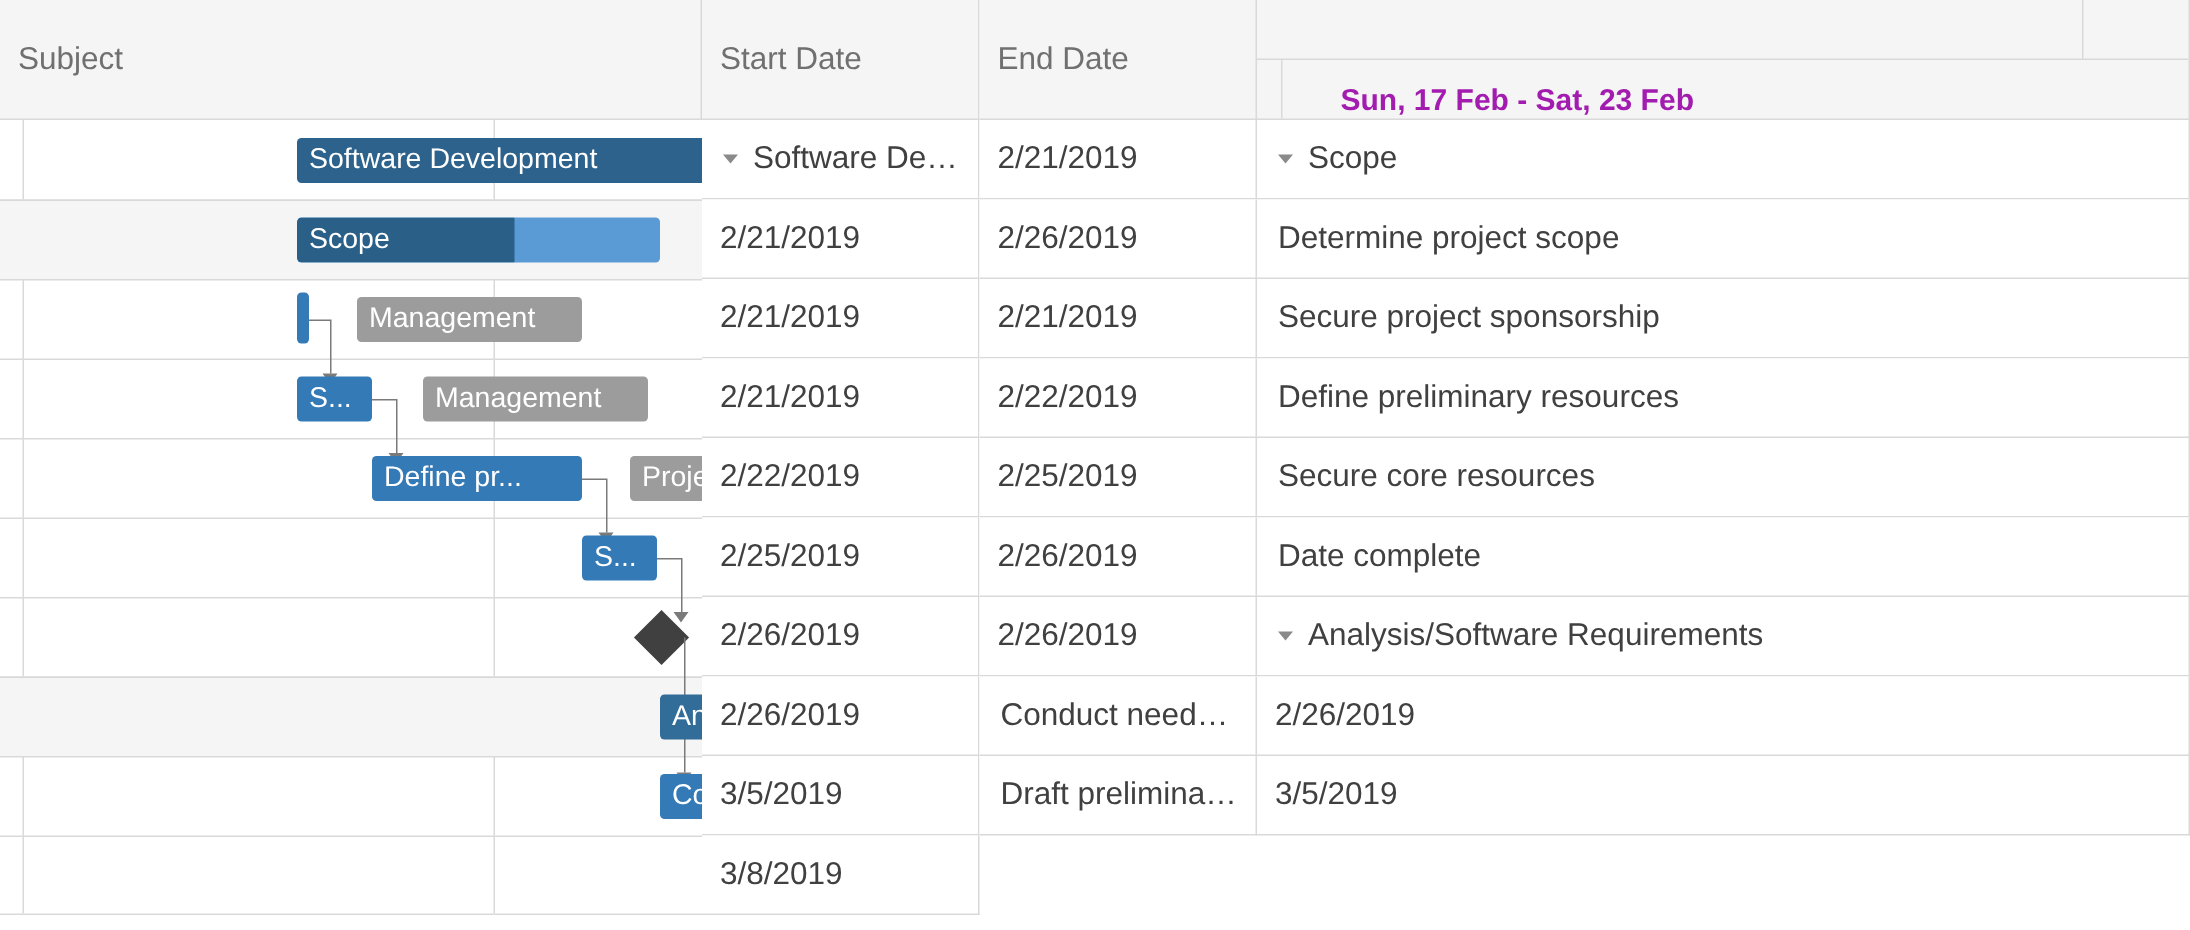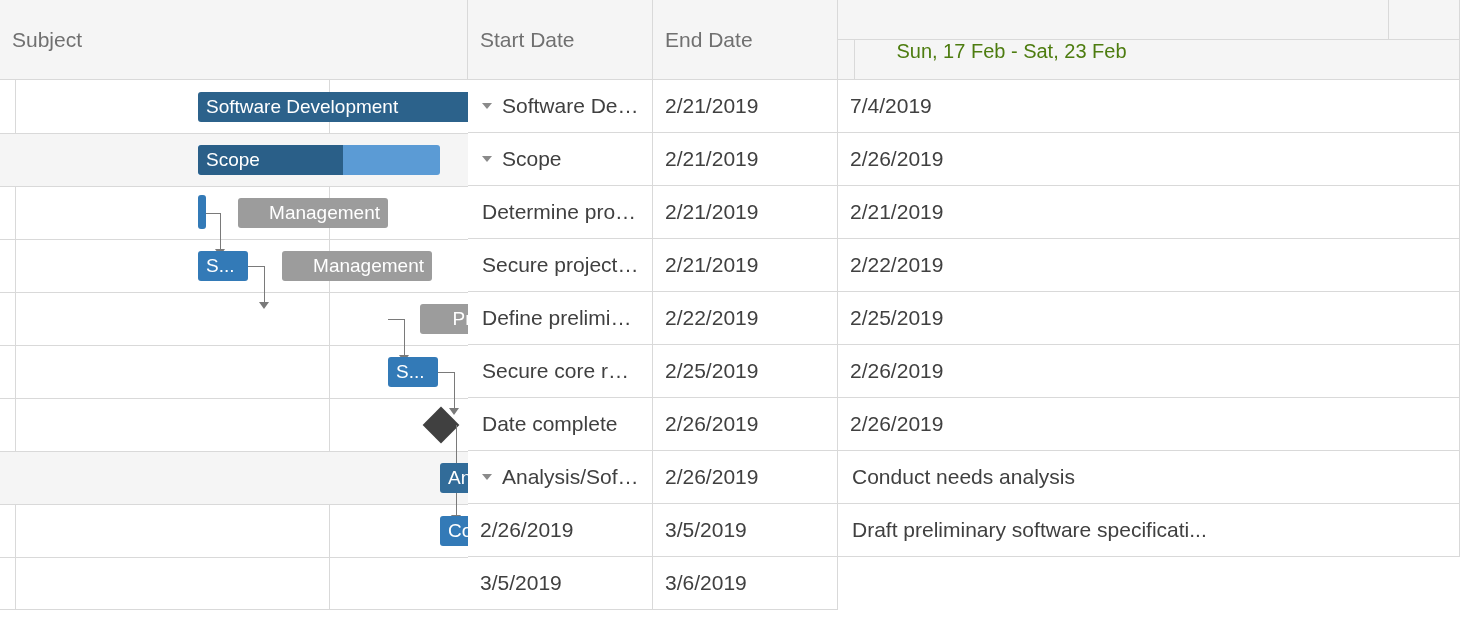--- a/index.html
+++ b/index.html
@@ -61,25 +61,26 @@
     border-left: 1px solid var(--border);
   }
   .timeline-bottom {
     height: 39px;
     position: relative;
     display: flex;
   }
   .tl-col {
     border-left: 1px solid var(--border);
     display: flex;
-    align-items: flex-start;
+    align-items: flex-end;
     justify-content: center;
-    color: #4d7c0f;
+    color: #a21caf;
     font-size: 20px;
     height: 100%;
+    font-weight: bold;
   }
   .tl-col:first-child { border-left: none; }
 
   
   .cell {
     border-right: 1px solid var(--border);
     border-bottom: 1px solid var(--border);
     height: var(--row-h);
     display: flex;
     align-items: center;
@@ -145,21 +146,21 @@
   .bar { background: var(--bar-blue); }
   .bar.dark { background: var(--bar-dark); }
   .bar.dark2 { background: var(--bar-dark2); }
   .bar .prog {
     position:absolute;
     left:0; top:0; bottom:0;
     background: #2a5f88;
     border-radius: 3px 0 0 3px;
   }
   .bar .label { position: relative; z-index:1; }
-  .tag { background: var(--tag-gray); justify-content: flex-end; }
+  .tag { background: var(--tag-gray); }
   .thin-bar {
     position: absolute;
     top: 9px;
     height: 34px;
     width: 8px;
     border-radius: 3px;
     background: var(--bar-blue);
   }
   .milestone {
     width: 26px;
@@ -210,23 +211,20 @@
         </div>
     </div>
   </div>
 
   <div class="cell subject row-parent indent-0">
     <span class="caret"></span>
     <span class="ellipsis">Software Development</span>
   </div>
   <div class="cell row-parent">
       <span>2/21/2019</span>
-    </div>
-  <div class="cell row-parent">
-      <span>7/4/2019</span>
     </div>
 
   <div class="timeline-body" style="grid-row: 2 / span 10;">
     <div class="grid-lines">
       <div class="vline" style="left:15px;"></div>
       <div class="vline" style="left:329px;"></div>
 
     </div>
     <div class="row-lines">
       <div class="hline" style="top:53px; background:var(--parent-bg); height:53px; border-top:1px solid var(--border);"></div>
@@ -273,20 +271,23 @@
         </div>
         <div class="conn-h" style="left:248px; top:27px; width:16px;"></div>
         <div class="conn-v" style="left:264px; top:27px; height:36px;"></div>
         <div class="arrow" style="left:259px; top:63px;"></div>
         <div class="tag" style="left:282px; width:150px;">
             <span>Management</span>
           </div>
       </div>
 
       <div class="row-slot" style="top:212px;">
+        <div class="bar" style="left:248px; width:140px;">
+          <span class="label">Define pr...</span>
+        </div>
         <div class="conn-h" style="left:388px; top:27px; width:16px;"></div>
         <div class="conn-v" style="left:404px; top:27px; height:36px;"></div>
         <div class="arrow" style="left:399px; top:63px;"></div>
         <div class="tag" style="left:420px; width:180px;">
             <span>Project Manager</span>
           </div>
       </div>
 
       <div class="row-slot" style="top:265px;">
         <div class="bar" style="left:388px; width:50px;">
@@ -399,16 +400,16 @@
       <span>3/5/2019</span>
     </div>
 
   <div class="cell subject indent-2">
       <span class="ellipsis">Draft preliminary software specificati...</span>
     </div>
   <div class="cell">
       <span>3/5/2019</span>
     </div>
   <div class="cell">
-      <span>3/6/2019</span>
+      <span>3/8/2019</span>
     </div>
 
 </div>
 
 </body></html>

